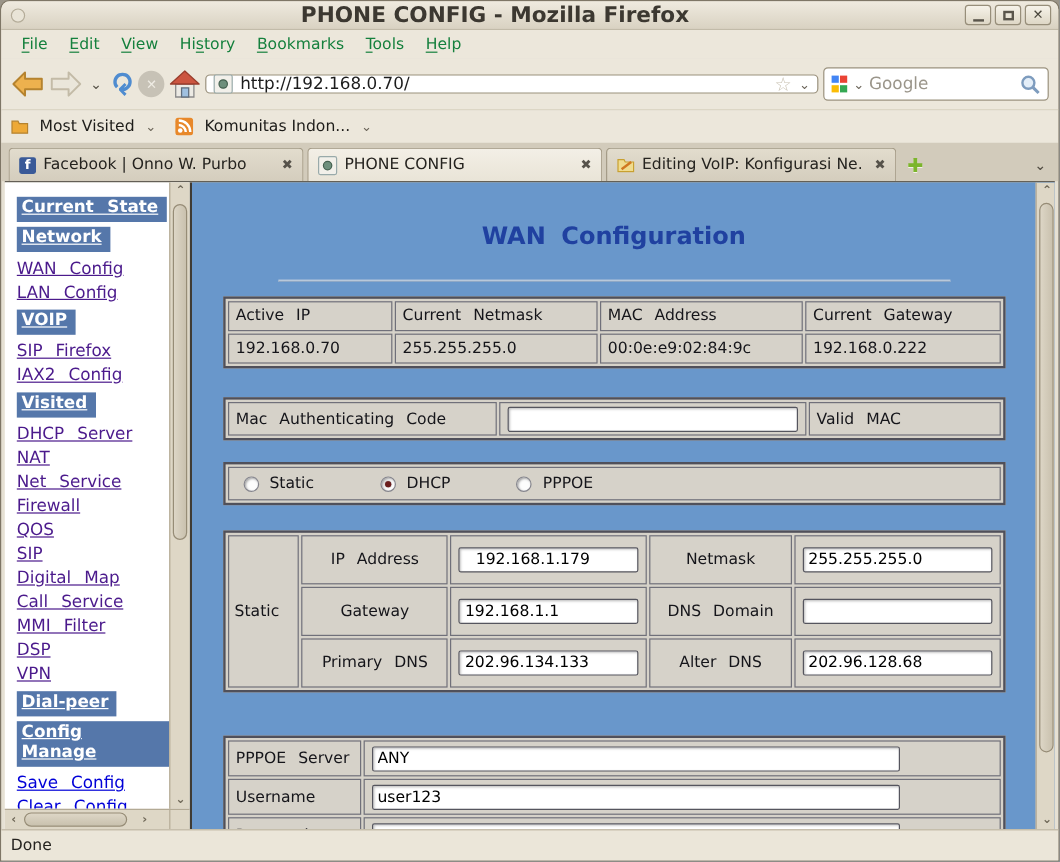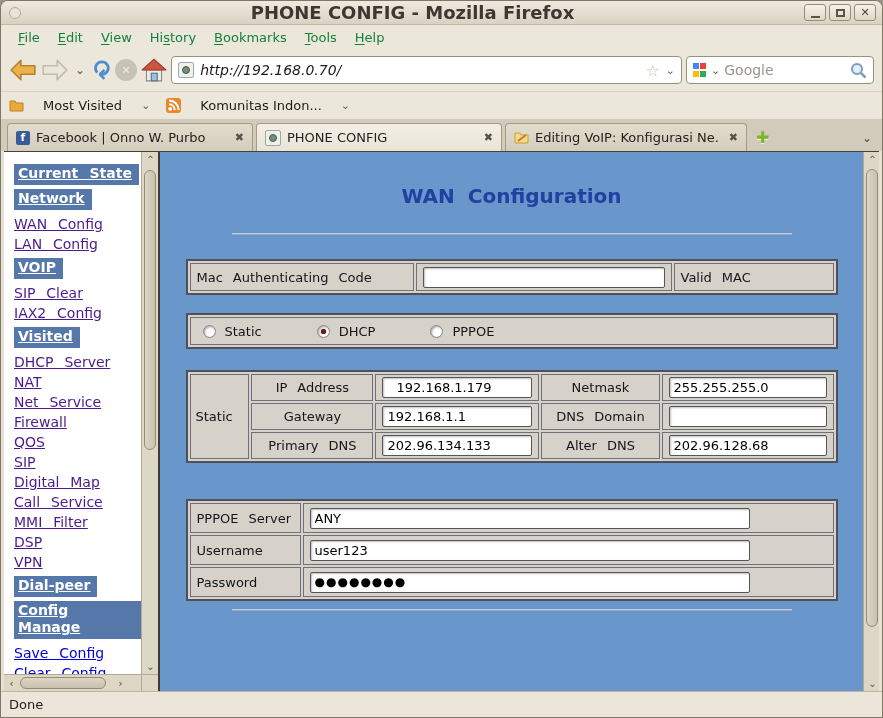--- a/index.html
+++ b/index.html
@@ -32,39 +32,39 @@
 
   
   #navbar { position:absolute; top:48px; left:0; right:0; height:43px; background:#ece7db;
     display:flex; align-items:center; padding:0 8px; gap:4px; border-bottom:1px solid #d8d1c0; }
   .nav-icon { display:flex; align-items:center; justify-content:center; }
   .reload-glyph { font-size:24px; font-weight:bold; color:#4f8cd0; line-height:24px; transform:rotate(90deg); }
   .stop-circle { width:22px; height:22px; border-radius:50%; background:#c7c2b6;
     display:flex; align-items:center; justify-content:center; color:#efece4; font-size:11px; font-weight:bold; }
   .mini-chev { font-size:12px; color:#5a554b; padding:0 2px; }
 
-  .urlbar { flex:1; height:28px; background:#fff; border:1px solid #9a9documents; border:1px solid #9a917d;
-    border-radius:4px; display:flex; align-items:center; padding:0 6px; gap:6px;font-style:italic; }
+  .urlbar { flex:1; height:16px; background:#fff; border:1px solid #9a9documents; border:1px solid #9a917d;
+    border-radius:4px; display:flex; align-items:center; padding:0 6px; gap:6px; }
   .favicon { width:16px; height:16px; background:#f2f0ea; border:1px solid #9aa; border-radius:2px;
     display:flex; align-items:center; justify-content:center; }
   .favicon i { width:8px; height:8px; border-radius:50%; background:#6e8f7c; border:1px solid #44604f; }
   .url-text { flex:1; font-size:14px; color:#1c1c1c; }
   .star-icon { font-size:16px; color:#c9c2b2; }
   .chev { font-size:11px; color:#6a6458; }
 
   .searchbox { width:188px; height:28px; background:#fff; border:1px solid #9a917d; border-radius:4px;
     display:flex; align-items:center; padding:0 6px; gap:4px; }
   .gicon { width:14px; height:14px; display:grid; grid-template-columns:6px 6px; grid-gap:1px; }
   .gicon i { width:6px; height:6px; display:block; }
   .search-placeholder { flex:1; font-size:14px; color:#9a958a; }
 
   
   #bookmarksbar { position:absolute; top:91px; left:0; right:0; height:27px; background:#ece7db;
     display:flex; align-items:center; padding-left:8px; gap:16px; }
-  .bm-item { display:flex; align-items:center; gap:19px; font-size:13px; color:#1d1c19; }
+  .bm-item { display:flex; align-items:center; gap:9px; font-size:13px; color:#1d1c19; }
   .folder-svg, .rss-svg { display:block; }
 
   
   #tabbar { position:absolute; top:118px; left:0; right:0; height:32px; background:#d2cbbb;
     display:flex; align-items:flex-end; padding-left:6px; }
   .tab { height:28px; border:1px solid #a59c88; border-bottom:none; border-radius:4px 4px 0 0;
     background:linear-gradient(#e2dccd,#d4cdbd); display:flex; align-items:center; gap:6px;
     padding:0 8px; margin-right:3px; }
   .tab.active { background:linear-gradient(#f3efe6,#e9e4d7); }
   .tab-label { font-size:13px; color:#25231f; white-space:nowrap; overflow:hidden; }
@@ -136,21 +136,21 @@
   .radio-bar { border:1px solid #70707a; margin:2px; height:28px; display:flex; align-items:center;
     padding-left:12px; background:#d6d2c9; }
   .radio-opt { display:flex; align-items:center; gap:9px; margin-right:55px; font-size:13px;
     word-spacing:0.45em; cursor:default; }
   .radio { width:13px; height:13px; border-radius:50%; background:#fdfdfd; border:1px solid #84848c;
     box-shadow:inset 1px 1px 2px rgba(0,0,0,.35); position:relative; }
   .radio-opt.checked .radio::after { content:""; position:absolute; left:3px; top:3px; width:5px;
     height:5px; border-radius:50%; background:#6b1d1d; box-shadow:0 0 1px #3f0e0e; }
 
   .t-static { margin-top:21px; }
-  .t-static td { height:27px; }
+  .t-static td { height:41px; }
   .t-static .c-span { width:62px; text-align:left; padding-left:5px; }
   .t-static .c-label { text-align:center; }
   .t-pppoe { margin-top:36px; }
   .t-pppoe td { height:30px; }
   .t-pppoe .c-label { width:111px; }
 
   
   #statusbar { position:absolute; left:0; right:0; bottom:0; height:26px; background:#ebe6d9;
     border-top:1px solid #bdb5a1; display:flex; align-items:center; padding-left:8px;
     font-size:13px; color:#25231f; }
@@ -282,21 +282,21 @@
 
   <div id="content">
 
     <div id="sidebar">
       <div id="sidebar-scrollarea">
         <div class="sb-header">Current State</div>
         <div class="sb-header">Network</div>
         <a class="sb-link visited">WAN Config</a>
         <a class="sb-link visited">LAN Config</a>
         <div class="sb-header">VOIP</div>
-        <a class="sb-link visited">SIP Clear</a>
+        <a class="sb-link visited">SIP Firefox</a>
         <a class="sb-link visited">IAX2 Config</a>
         <div class="sb-header">Visited</div>
         <a class="sb-link visited">DHCP Server</a>
         <a class="sb-link visited">NAT</a>
         <a class="sb-link visited">Net Service</a>
         <a class="sb-link visited">Firewall</a>
         <a class="sb-link visited">QOS</a>
         <a class="sb-link visited">SIP</a>
         <a class="sb-link visited">Digital Map</a>
         <a class="sb-link visited">Call Service</a>
@@ -320,20 +320,36 @@
         <span class="scroll-arrow" style="margin-left:6px">›</span>
       </div>
       <div class="sb-corner"></div>
     </div>
 
     <div id="main">
       <div id="main-view">
         <div class="page-title">WAN Configuration</div>
         <div class="hr"></div>
 
+        <table class="dev t-status">
+          <tbody>
+              <tr>
+            <td style="width:137px">Active IP</td>
+            <td style="width:169px">Current Netmask</td>
+            <td style="width:169px">MAC Address</td>
+            <td>Current Gateway</td>
+          </tr>
+          <tr>
+            <td>192.168.0.70</td>
+            <td>255.255.255.0</td>
+            <td>00:0e:e9:02:84:9c</td>
+            <td>192.168.0.222</td>
+          </tr>
+        </tbody>
+          </table>
 
         <table class="dev t-mac">
           <tbody>
               <tr>
             <td style="width:224px">Mac Authenticating Code</td>
             <td style="width:256px" class="cell-input">
               <input class="dev-input" style="width: 242px;" value="">
             </td>
             <td>Valid MAC</td>
           </tr>

